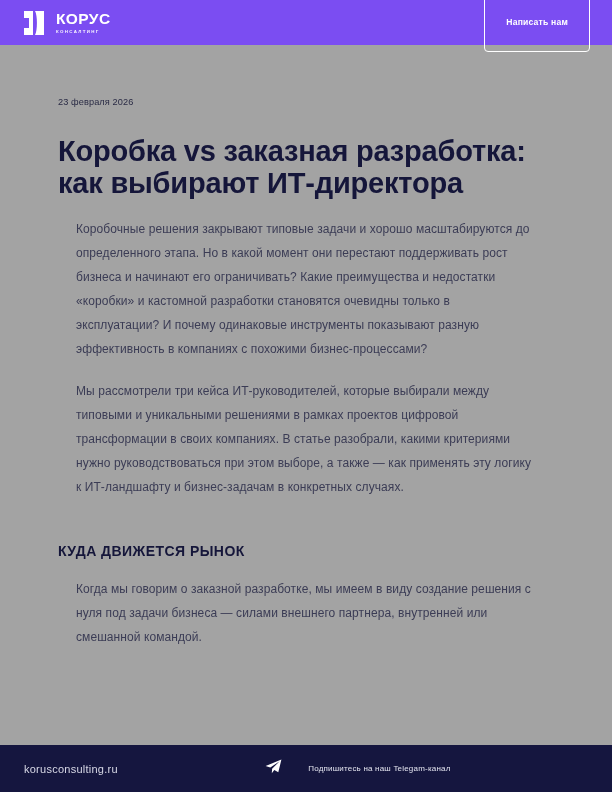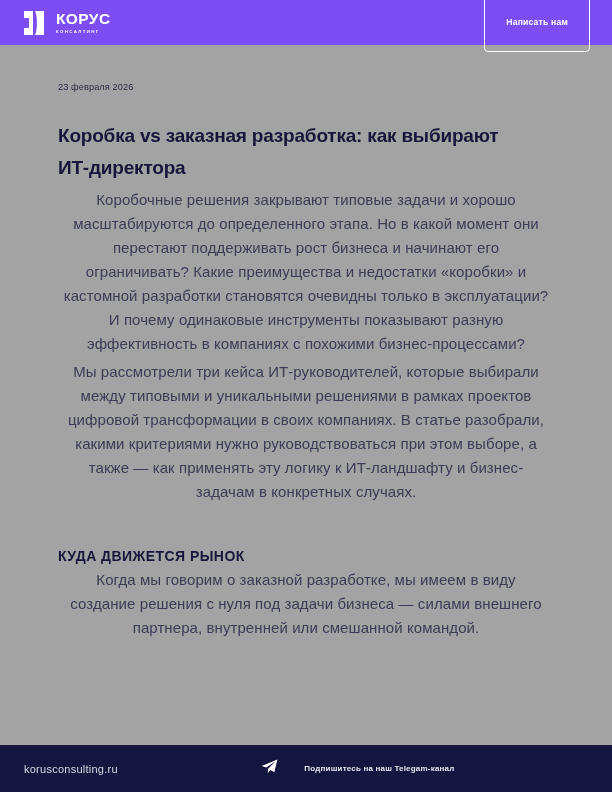--- a/index.html
+++ b/index.html
@@ -80,50 +80,49 @@
     padding: 24px 21px;
     line-height: 1;
     cursor: pointer;
     font-family: inherit;
     border-radius: 4px;
   }
 
   
   .content {
     flex: 1 1 auto;
-    padding: 1px 58px 0 58px;
+    padding: 16px 58px 0 58px;
     box-sizing: border-box;
     position: relative;
   }
 
   .date {
     font-size: 9.2px;
     color: #2a2b45;
     margin-top: 36px;
     letter-spacing: .1px;
   }
 
   h1.title {
-    font-size: 19px;
+    font-size: 29px;
     line-height: 32px;
     font-weight: bold;
     color: #15163a;
     margin: 28px 0 0 0;
     letter-spacing: -0.2px;
     max-width: 470px;
   }
 
   p.para {
-    font-size: 15px;
+    font-size: 12px;
     line-height: 24px;
     color: #3b3c55;
-    margin: 4px;
+    margin: 18px;
     letter-spacing: .08px;
     max-width: 500px;
-    text-align: center;
   }
   .para-1 { margin-top: 44px; }
   .para-2 { margin-top: 24px; }
   .para-3 { margin-top: 20px; }
 
   h2.section-heading {
     font-size: 14px;
     font-weight: bold;
     color: #15163a;
     letter-spacing: .45px;
@@ -148,21 +147,20 @@
     letter-spacing: .25px;
     flex: 0 0 auto;
   }
   .footer-center {
     flex: 1 1 auto;
     display: flex;
     align-items: center;
     justify-content: center;
     gap: 26px;
     margin-left: 8px;
-    font-weight: bold;
   }
   .tg-icon { display: block; }
   .footer-cta-text {
     color: #e3e4ef;
     font-size: 8px;
     letter-spacing: .2px;
   }
   .footer-btn {
     border: 1px solid #ffffff;
     background: transparent;

